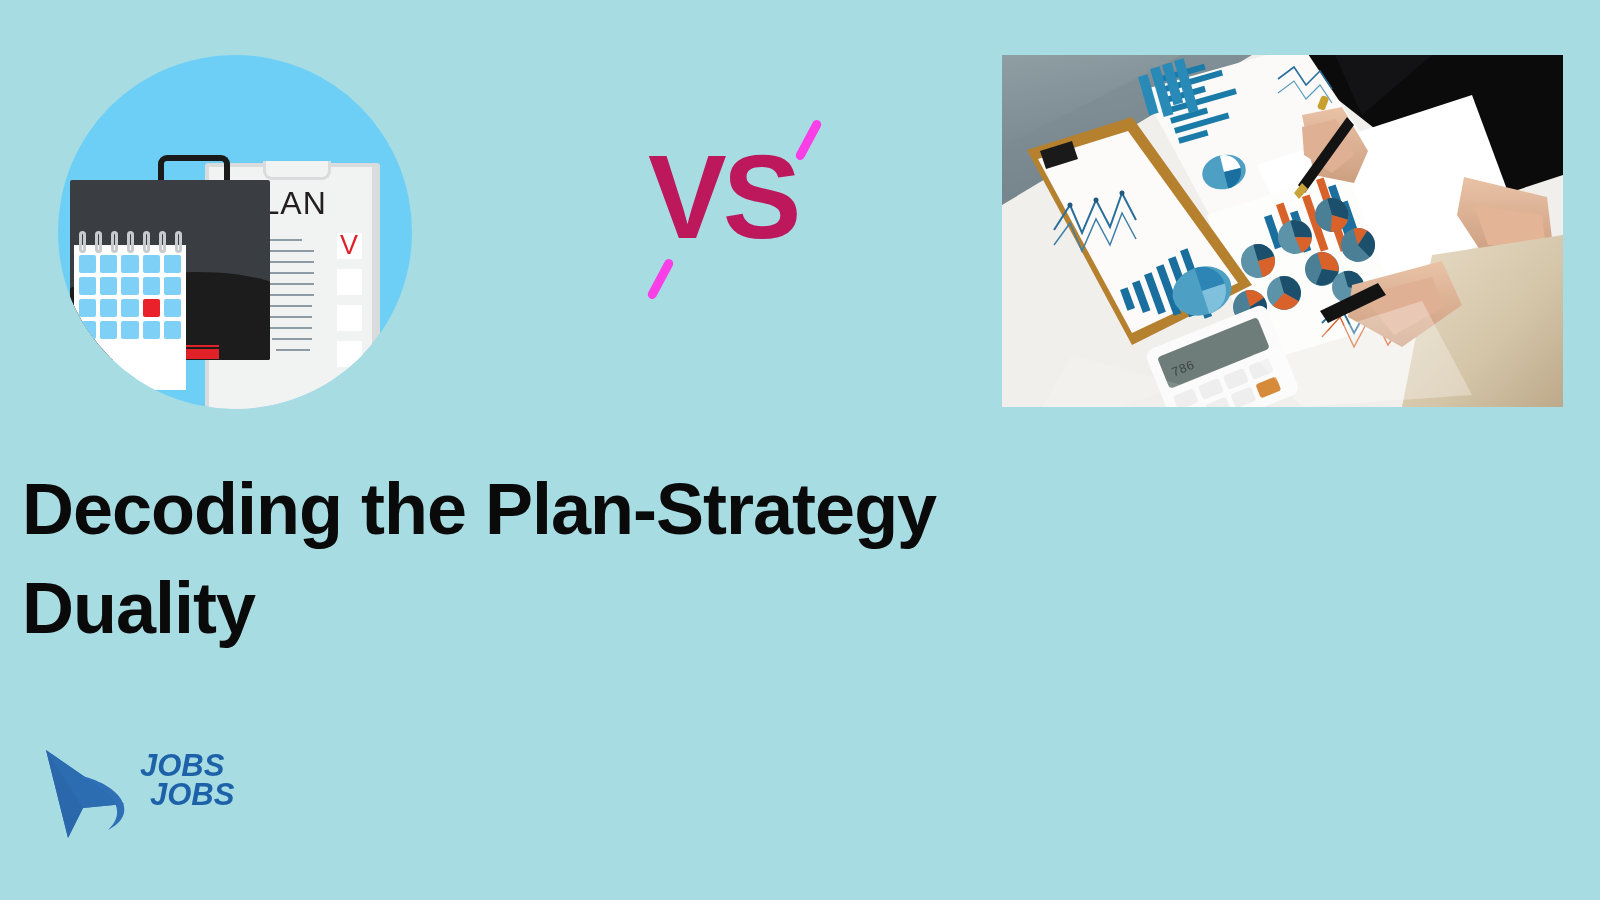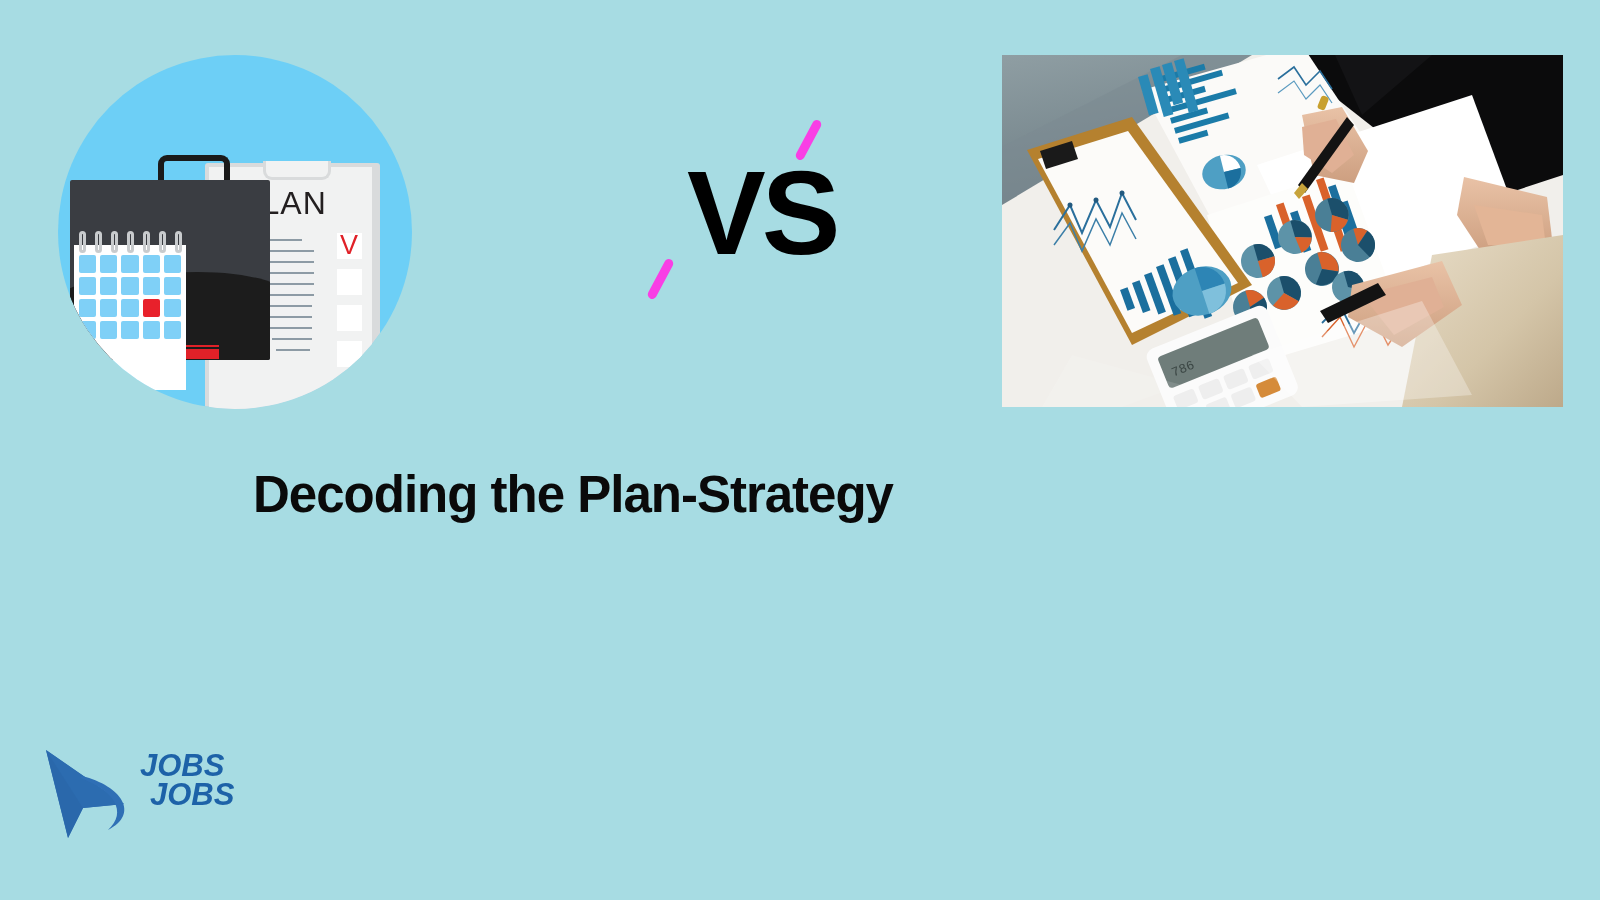--- a/index.html
+++ b/index.html
@@ -224,28 +224,27 @@
   .vs-group {
     position: absolute;
     left: 636px;
     top: 118px;
     width: 200px;
     height: 190px;
   }
   .vs-text {
     position: absolute;
     left: 12px;
-    top: 36px;
+    top: 20px;
     font-size: 118px;
     font-weight: 700;
-    color: #000000;
+    color: #be185d;
     letter-spacing: -4px;
     line-height: 1;
     font-family: "Liberation Sans", sans-serif;
-    margin-left: 39px;
   }
   .slash {
     position: absolute;
     width: 9px;
     height: 44px;
     background: #f93fe5;
     border-radius: 6px;
   }
   .slash.top-right {
     left: 168px;
@@ -266,25 +265,25 @@
     width: 561px;
     height: 352px;
     overflow: hidden;
     background: #cfd4d6;
   }
   .photo svg { display: block; width: 561px; height: 352px; }
 
   
   .headline {
     position: absolute;
-    left: 38px;
+    left: 22px;
     top: 460px;
     width: 1070px;
-    text-align: center;
-    font-size: 51px;
+    text-align: left;
+    font-size: 72px;
     font-weight: 700;
     line-height: 1.38;
     color: #0a0a0a;
     letter-spacing: -1px;
     font-family: "Liberation Sans", sans-serif;
   }
 
   
   .logo {
     position: absolute;
@@ -564,20 +563,21 @@
       <path d="M360 240 L430 222 L442 252 L392 280 Z" fill="#e0b095"></path>
       <path d="M318 256 L376 228 L384 240 L326 268 Z" fill="#131313"></path>
 
       <path d="M250 300 L420 246 L470 340 L300 352 Z" fill="#ffffff" opacity="0.30"></path>
       <path d="M70 300 L180 330 L120 352 L40 352 Z" fill="#ffffff" opacity="0.12"></path>
     </svg>
   </div>
 
   <div class="headline">
     <div>Decoding the Plan-Strategy</div>
+    <div>Duality</div>
   </div>
 
   <div class="logo">
     <svg width="110" height="100" viewBox="0 0 110 100" xmlns="http://www.w3.org/2000/svg">
       <path d="M10 8 L88 62 L47 66 L32 96 Z" fill="#2f6fb5"></path>
       <path d="M10 8 L88 62 L47 66 Z" fill="#2c6cb0"></path>
       <path d="M32 96 L47 66 L10 8 Z" fill="#2a68ab"></path>
       <path d="M46 34 C86 44 104 72 72 88 C92 70 78 48 44 36 Z" fill="#2f6fb5"></path>
     </svg>
     <div class="logo-text">

